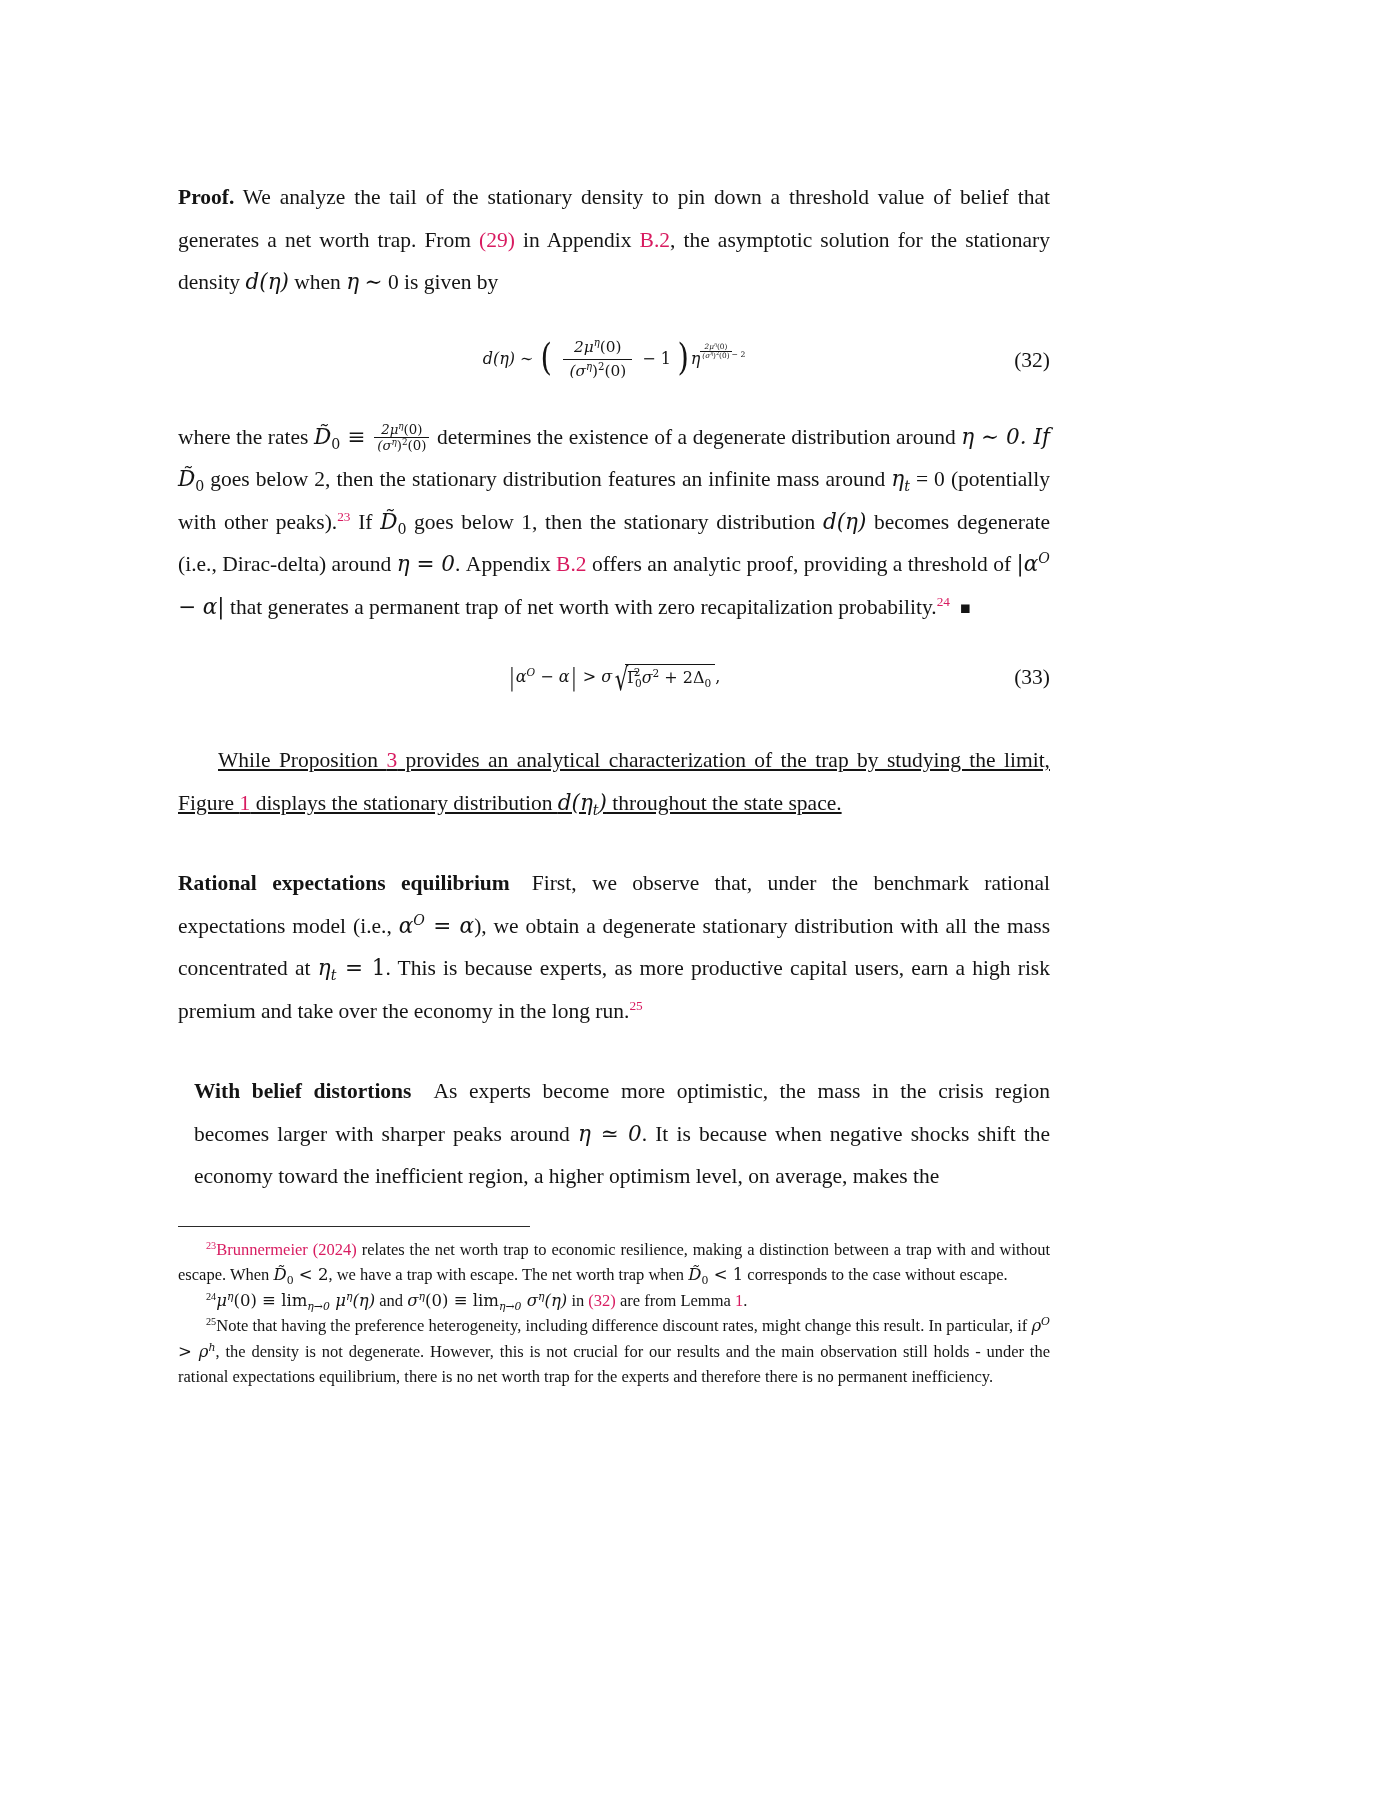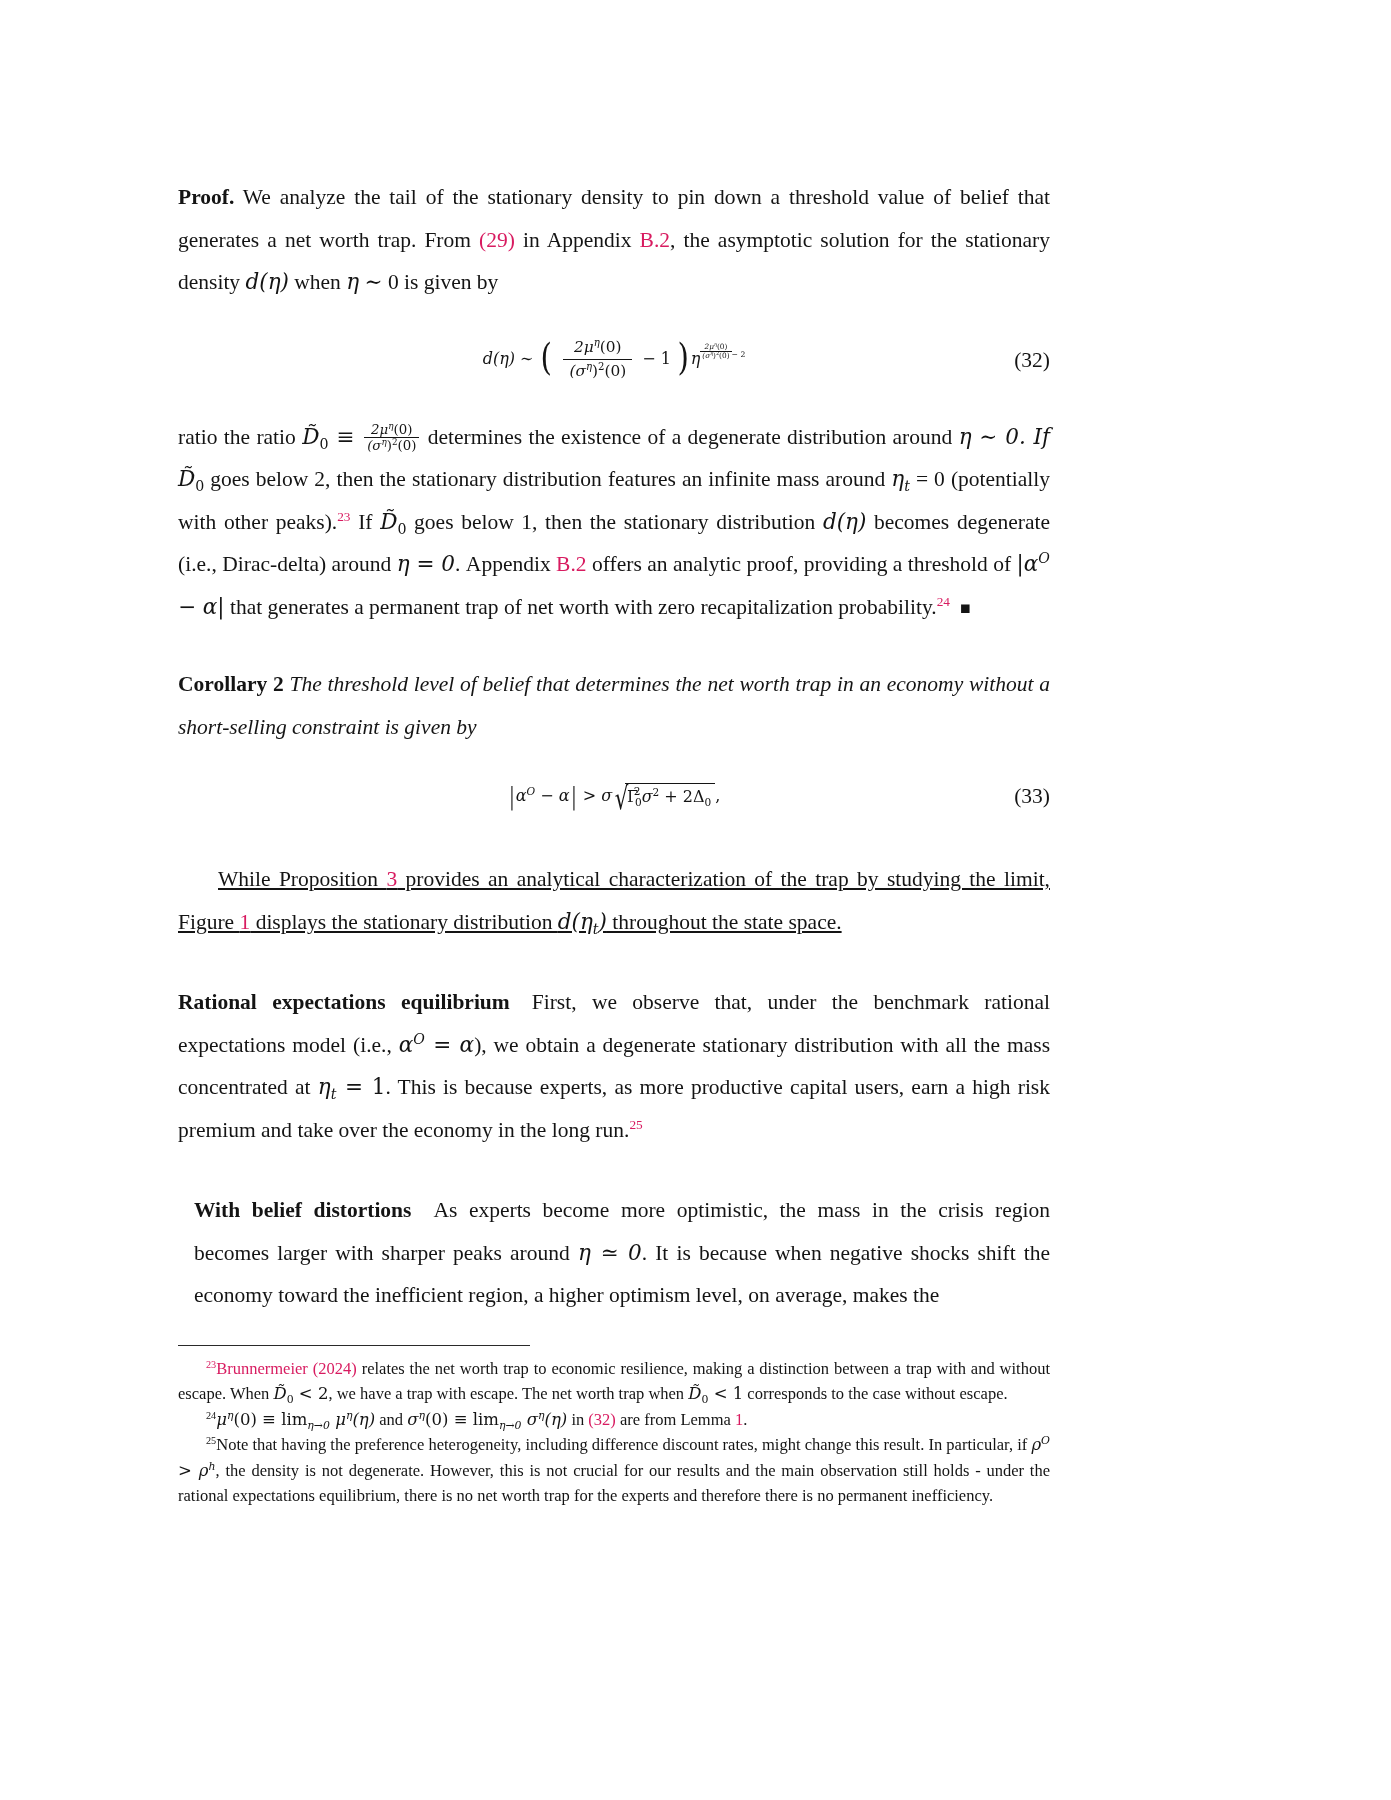--- a/index.html
+++ b/index.html
@@ -216,29 +216,26 @@
         <span class="mathup">− 1</span>
         <span class="bigparen">)</span><span class="greek">η</span><span class="expfrac">
           <span class="num"><span class="math">2μ</span><sup class="sm greek">η</sup><span class="mathup">(0)</span></span>
           <span class="den"><span class="math">(σ</span><sup class="sm greek">η</sup><span class="mathup">)</span><sup class="sm mathup">2</sup><span class="mathup">(0)</span></span>
         </span><sup class="sm mathup" style="font-size:0.48em;">− 2</sup>
       </div>
       <div class="eqnum">(32)</div>
     </div>
 
     <p class="para">
-      <span>ratio the ratio </span><span class="math">D̃</span><sub class="sm mathup">0</sub><span class="mathup"> ≡ </span><span class="frac">
+      <span>where the rates </span><span class="math">D̃</span><sub class="sm mathup">0</sub><span class="mathup"> ≡ </span><span class="frac">
         <span class="num"><span class="math">2μ</span><sup class="sm greek">η</sup><span class="mathup">(0)</span></span>
         <span class="den"><span class="math">(σ</span><sup class="sm greek">η</sup><span class="mathup">)</span><sup class="sm mathup">2</sup><span class="mathup">(0)</span></span>
       </span><span> determines the existence of a degenerate distribution around </span><span class="greek">η ∼ 0. If </span><span class="math">D̃</span><sub class="sm mathup">0</sub><span> goes below 2, then the stationary distribution features an infinite mass around </span><span class="greek">η</span><sub class="sm math">t</sub><span> = 0 (potentially with other peaks).</span><sup class="fn ref">23</sup><span> If </span><span class="math">D̃</span><sub class="sm mathup">0</sub><span> goes below 1, then the stationary distribution </span><span class="math">d(η)</span><span> becomes degenerate (i.e., Dirac-delta) around </span><span class="greek">η = 0</span><span>. Appendix </span><span class="ref">B.2</span><span> offers an analytic proof, providing a threshold of </span><span class="greek">|α</span><sup class="sm math">O</sup><span class="greek"> − α|</span><span> that generates a permanent trap of net worth with zero recapitalization probability.</span><sup class="fn ref">24</sup><span style="margin-left:10px;font-size:0.82em;">■</span>
     </p>
 
-    <p class="para mt-block" style="margin-top:34px;">
-      <span class="bold">Corollary 2</span><span class="it"> The threshold level of belief that determines the net worth trap in an economy without a short-selling constraint is given by</span>
-    </p>
 
     <div class="eqrow" style="margin-top:16px;margin-bottom:30px;">
       <div class="eqbody">
         <span class="vbar">|</span><span class="greek">α</span><sup class="sm math">O</sup><span class="greek"> − α</span><span class="vbar">|</span>
         <span class="greek">&gt; σ</span><span class="sqrt-wrap"><span class="sqrt-sign">√</span><span class="sqrt-body"><span class="mathup">Γ</span><sup class="sm mathup" style="margin-left:-0.42em;">2</sup><sub class="sm mathup" style="margin-left:-0.52em;">0</sub><span class="greek">σ</span><sup class="sm mathup">2</sup><span class="mathup"> + 2Δ</span><sub class="sm mathup">0</sub></span></span><span class="mathup">,</span>
       </div>
       <div class="eqnum">(33)</div>
     </div>
 
     <p class="para indent" style="margin-top:22px;text-decoration:underline;">

